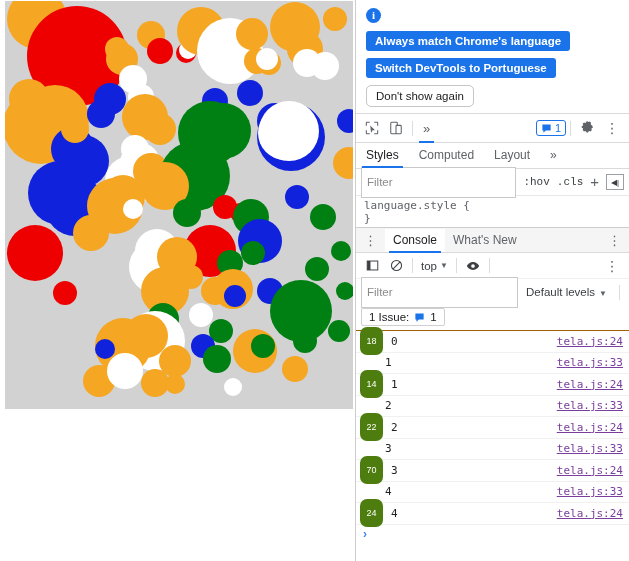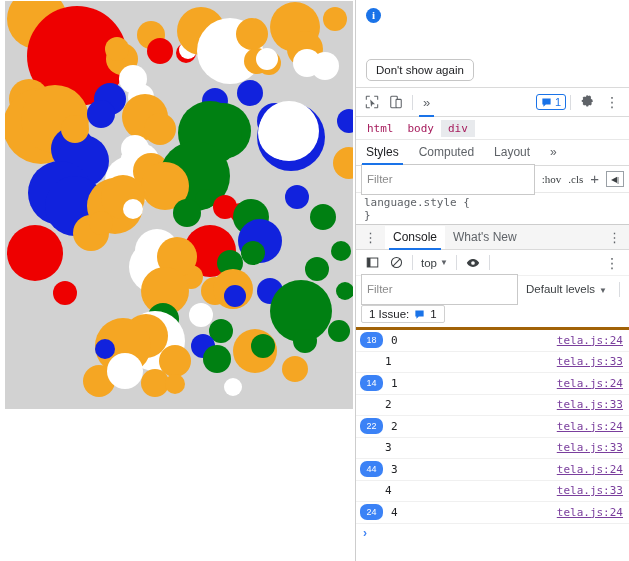--- a/index.html
+++ b/index.html
@@ -56,21 +56,21 @@
   .pane-tabs{display:flex;align-items:flex-start;height:25px;border-bottom:1px solid #dadada;background:#fff;}
   .pane-tab{padding:0 10px;line-height:24px;font-size:12px;color:#5f6368;cursor:pointer;position:relative;}
   .pane-tab.active{color:#202124;}
   .pane-tab.active::after{content:"";position:absolute;left:6px;right:6px;bottom:-1px;height:2px;background:#1a73e8;}
 
   
   .filter-row{display:flex;align-items:center;height:26px;padding:0 5px;gap:7px;
     border-bottom:1px solid #e8e8e8;background:#fff;}
   .filter-input{flex:1;height:17px;border:1px solid #c9c9c9;background:#fff;font-size:11.5px;
     color:#8a8a8a;padding:6px 5px;line-height:17px;cursor:text;}
-  .mini-link{font-family:Liberation Serif, serif;font-size:11px;color:#3c4043;cursor:pointer;}
+  .mini-link{font-family:Liberation Mono, monospace;font-size:11px;color:#3c4043;cursor:pointer;}
   .plus{font-size:15px;color:#5f6368;cursor:pointer;line-height:12px;}
   .sidebtn{width:16px;height:14px;border:1px solid #9aa0a6;display:flex;align-items:center;
     justify-content:center;font-size:8px;color:#3c4043;cursor:pointer;}
 
   
   .style-block{font-family:"DejaVu Sans Mono",monospace;font-size:11px;color:#5f6368;
     padding:3px 8px 2px 8px;line-height:13px;background:#fff;}
 
   
   .drawer-tabs{display:flex;align-items:center;height:24px;border-top:1px solid #cdcdcd;
@@ -80,29 +80,29 @@
   .dtab.active{color:#202124;background:#fff;}
   .dtab.active::after{content:"";position:absolute;left:4px;right:4px;bottom:-1px;height:2px;background:#1a73e8;}
 
   
   .con-toolbar{display:flex;align-items:center;height:25px;padding:0 4px;background:#fff;
     border-bottom:1px solid #f0f0f0;justify-content:space-between;}
   .ctx{display:flex;align-items:center;gap:3px;font-size:11.5px;color:#3c4043;cursor:pointer;padding:0 4px;}
   .caret{font-size:8px;color:#5f6368;}
   .con-filter-row{display:flex;align-items:center;height:26px;padding:0 5px;gap:8px;background:#fff;}
   .lvl{display:flex;align-items:flex-end;gap:4px;font-size:11.5px;color:#3c4043;cursor:pointer;}
-  .issue-bar{padding:3px 5px 4px 5px;background:#fff;border-bottom:3px solid #a16207;}
+  .issue-bar{padding:3px 5px 4px 5px;background:#fff;border-bottom:1px solid #a16207;}
   .issue-btn{display:inline-flex;align-items:center;gap:5px;border:1px solid #d0d0d0;border-radius:2px;
     padding:2px 7px;font-size:11.5px;color:#202124;background:#fff;cursor:pointer;}
 
   
   .log-list{background:#fff;}
   .log-row{display:flex;align-items:center;height:20.5px;border-bottom:1px solid #f0f0f0;
     font-family:"DejaVu Sans Mono",monospace;font-size:11px;padding:0 6px 0 4px;}
-  .badge{min-width:17px;height:16px;border-radius:7px;background:#3b82f6;color:#fff;
+  .badge{min-width:17px;height:28px;border-radius:7px;background:#4d7c0f;color:#fff;
     font-size:9px;font-family:"Liberation Sans",sans-serif;display:flex;align-items:center;
     justify-content:center;padding:0 3px;flex:none;}
   .badge-spacer{min-width:17px;flex:none;}
   .log-msg{margin-left:8px;color:#202124;flex:1;}
   .log-src{color:#7a3e9d;text-decoration:underline;font-size:11px;cursor:pointer;}
   .prompt{display:flex;align-items:center;height:19px;padding-left:7px;color:#4285f4;font-size:12px;font-weight:bold;}
 </style>
 </head>
 <body>
 
@@ -218,22 +218,22 @@
     </div>
   </div>
 
   <div class="devtools">
 
     <div class="notice">
       <div class="notice-row">
         <div class="info-icon">i</div>
       </div>
       <div>
-        <br>
-        <br>
+        <div class="btn-blue">Always match Chrome's language</div><br>
+        <div class="btn-blue">Switch DevTools to Portuguese</div><br>
         <div class="btn-plain">Don't show again</div>
       </div>
     </div>
 
     <div class="dt-toolbar">
       <div class="tb-btn">
         <svg width="14" height="14" viewBox="0 0 16 16">
           <path d="M1.5 1.5h4M1.5 1.5v4M14.5 1.5h-4M14.5 1.5v4M1.5 14.5h4M1.5 14.5v-4M14.5 14.5h-4M14.5 14.5v-4" stroke="#5f6368" fill="none" stroke-width="1.2"></path>
           <path d="M6 5l5.5 5.5H8.6L6.9 13.6z" fill="#5f6368"></path>
         </svg>
@@ -255,25 +255,20 @@
       </div>
       <div class="tb-sep"></div>
       <div class="tb-btn">
         <svg width="14" height="14" viewBox="0 0 16 16">
           <path d="M8 5.3A2.7 2.7 0 108 10.7 2.7 2.7 0 008 5.3zm6-.3l-1.3-.4a5 5 0 00-.5-1.2l.6-1.2-1.6-1.6-1.2.6a5 5 0 00-1.2-.5L8.5.4h-1L7 1.7a5 5 0 00-1.2.5l-1.2-.6-1.6 1.6.6 1.2a5 5 0 00-.5 1.2L2 5.7v2l1.1.3a5 5 0 00.5 1.2l-.6 1.2 1.6 1.6 1.2-.6a5 5 0 001.2.5l.3 1.3h2l.3-1.3a5 5 0 001.2-.5l1.2.6 1.6-1.6-.6-1.2a5 5 0 00.5-1.2l1.3-.3z" fill="#5f6368"></path>
         </svg>
       </div>
       <div class="kebab">⋮</div>
     </div>
 
-    <div class="crumbs">
-      <span class="crumb">html</span>
-      <span class="crumb">body</span>
-      <span class="crumb sel">div</span>
-    </div>
 
     <div class="pane-tabs">
       <div class="pane-tab active">Styles</div>
       <div class="pane-tab">Computed</div>
       <div class="pane-tab">Layout</div>
       <div class="pane-tab">»</div>
     </div>
 
     <div class="filter-row">
       <div class="filter-input">Filter</div>
@@ -370,21 +365,21 @@
           <div class="badge">22</div>
           <div class="log-msg">2</div>
           <div class="log-src">tela.js:24</div>
         </div>
         <div class="log-row">
           <div class="badge-spacer"></div>
           <div class="log-msg">3</div>
           <div class="log-src">tela.js:33</div>
         </div>
         <div class="log-row">
-          <div class="badge">44</div>
+          <div class="badge">70</div>
           <div class="log-msg">3</div>
           <div class="log-src">tela.js:24</div>
         </div>
         <div class="log-row">
           <div class="badge-spacer"></div>
           <div class="log-msg">4</div>
           <div class="log-src">tela.js:33</div>
         </div>
         <div class="log-row">
           <div class="badge">24</div>

